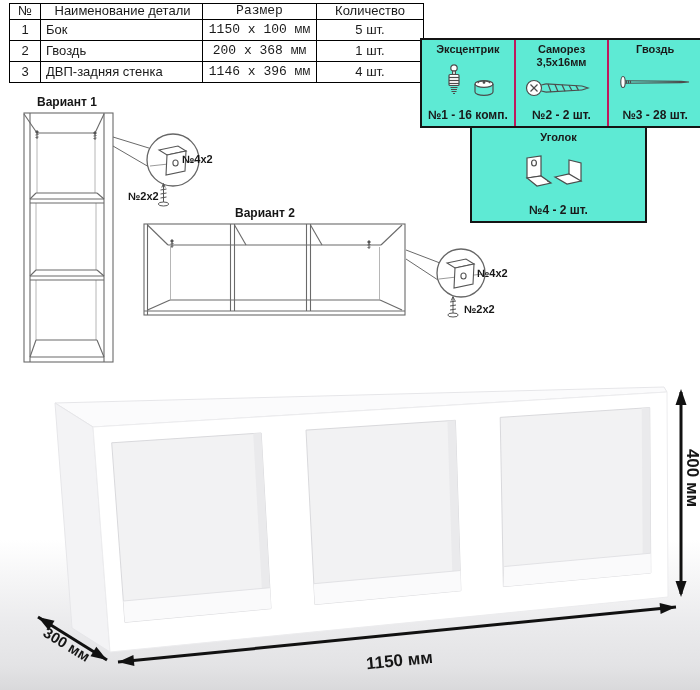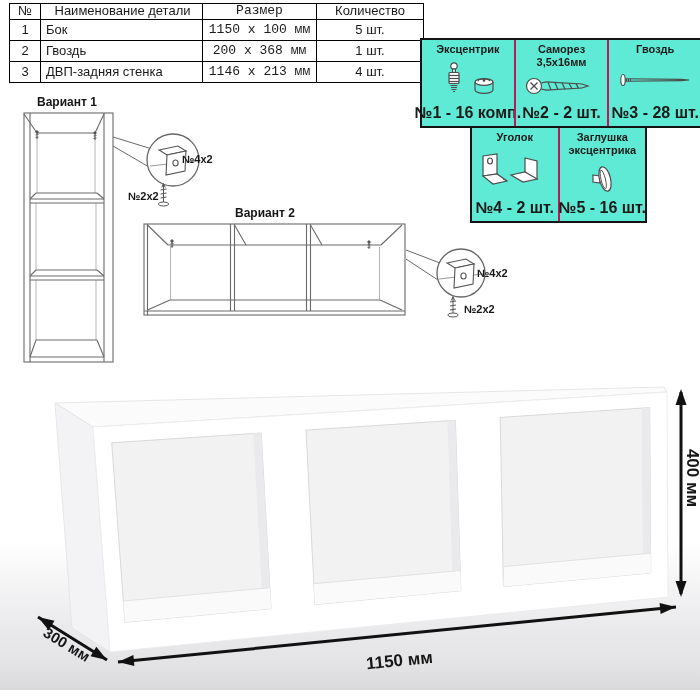--- a/index.html
+++ b/index.html
@@ -20,21 +20,21 @@
   .c-size{width:107px;text-align:center;font-family:Liberation Mono, monospace;}
   .c-qty{width:100px;text-align:center;}
   
   .hw-box{position:absolute;display:flex;border:2px solid #141414;background:#5eead4;box-sizing:border-box;margin-left:10px;}
   #hw1{left:410px;top:38px;width:283px;height:90px;}
   #hw2{left:460px;top:128px;width:177px;height:95px;border-top:none;justify-content:space-between;}
   .hw-cell{flex:1;display:flex;flex-direction:column;align-items:center;justify-content:space-between;
            padding:3px 1px 4px;border-left:2px solid #be185d;min-width:0;}
   .hw-cell:first-child{border-left:none;}
   .hw-name{font-weight:bold;font-size:11px;text-align:center;line-height:1.15;}
-  .hw-count{font-weight:bold;font-size:16px;white-space:nowrap;}
+  .hw-count{font-weight:bold;font-size:12px;white-space:nowrap;}
   .hw-icon{flex:0 0 auto;}
   .hw-icon svg{display:block;}
   
   #diagram{position:absolute;left:0;top:0;}
   #diagram text{font-family:"Liberation Sans",sans-serif;fill:#161616;}
   .v-title{font-size:12px;font-weight:bold;}
   .co-label{font-size:11px;font-weight:bold;}
   .dim-label{font-size:17px;font-weight:bold;}
   .dim-label-sm{font-size:15px;font-weight:bold;}
 </style>
@@ -211,21 +211,21 @@
     </tr>
     <tr>
       <td class="c-num">2</td>
       <td class="c-name">Гвоздь</td>
       <td class="c-size">200 х 368 мм</td>
       <td class="c-qty">1 шт.</td>
     </tr>
     <tr>
       <td class="c-num">3</td>
       <td class="c-name">ДВП-задняя стенка</td>
-      <td class="c-size">1146 х 213 мм</td>
+      <td class="c-size">1146 х 396 мм</td>
       <td class="c-qty">4 шт.</td>
     </tr>
   </tbody>
     </table>
 
   <div id="hw1" class="hw-box">
     <div class="hw-cell">
       <div class="hw-name">Эксцентрик</div>
       <div class="hw-icon">
         <svg width="80" height="40" viewBox="0 0 80 40" fill="#fff" stroke="#4c4c4c" stroke-width="1.2">
@@ -295,31 +295,15 @@
           <polygon points="10,8 24,6 24,26 10,28"></polygon>
           <ellipse cx="17" cy="13" rx="2.4" ry="3" fill="none"></ellipse>
           <polygon points="10,28 24,26 34,33 20,36"></polygon>
           <polygon points="52,10 64,13 64,31 52,28"></polygon>
           <polygon points="38,27 52,24 64,31 50,34"></polygon>
           <path d="M30,31 l4,2" stroke-width="0.9"></path>
         </svg>
       </div>
       <div class="hw-count">№4 - 2 шт.</div>
     </div>
-    <div class="hw-cell">
-      <div>
-        <div class="hw-name">Заглушка</div>
-        <div class="hw-name">эксцентрика</div>
-      </div>
-      <div class="hw-icon">
-        <svg width="80" height="42" viewBox="0 0 80 42" fill="#fff" stroke="#4c4c4c" stroke-width="1.2">
-          <polygon points="31,18 38,19 38,26 31,25"></polygon>
-          <g transform="rotate(-14 43 22)">
-            <ellipse cx="43" cy="22" rx="5.5" ry="12.5"></ellipse>
-            <ellipse cx="41.2" cy="22" rx="2.2" ry="9.5" fill="none" stroke-width="0.9"></ellipse>
-          </g>
-        </svg>
-      </div>
-      <div class="hw-count">№5 - 16 шт.</div>
-    </div>
   </div>
 
 </div>
 
 </body></html>

